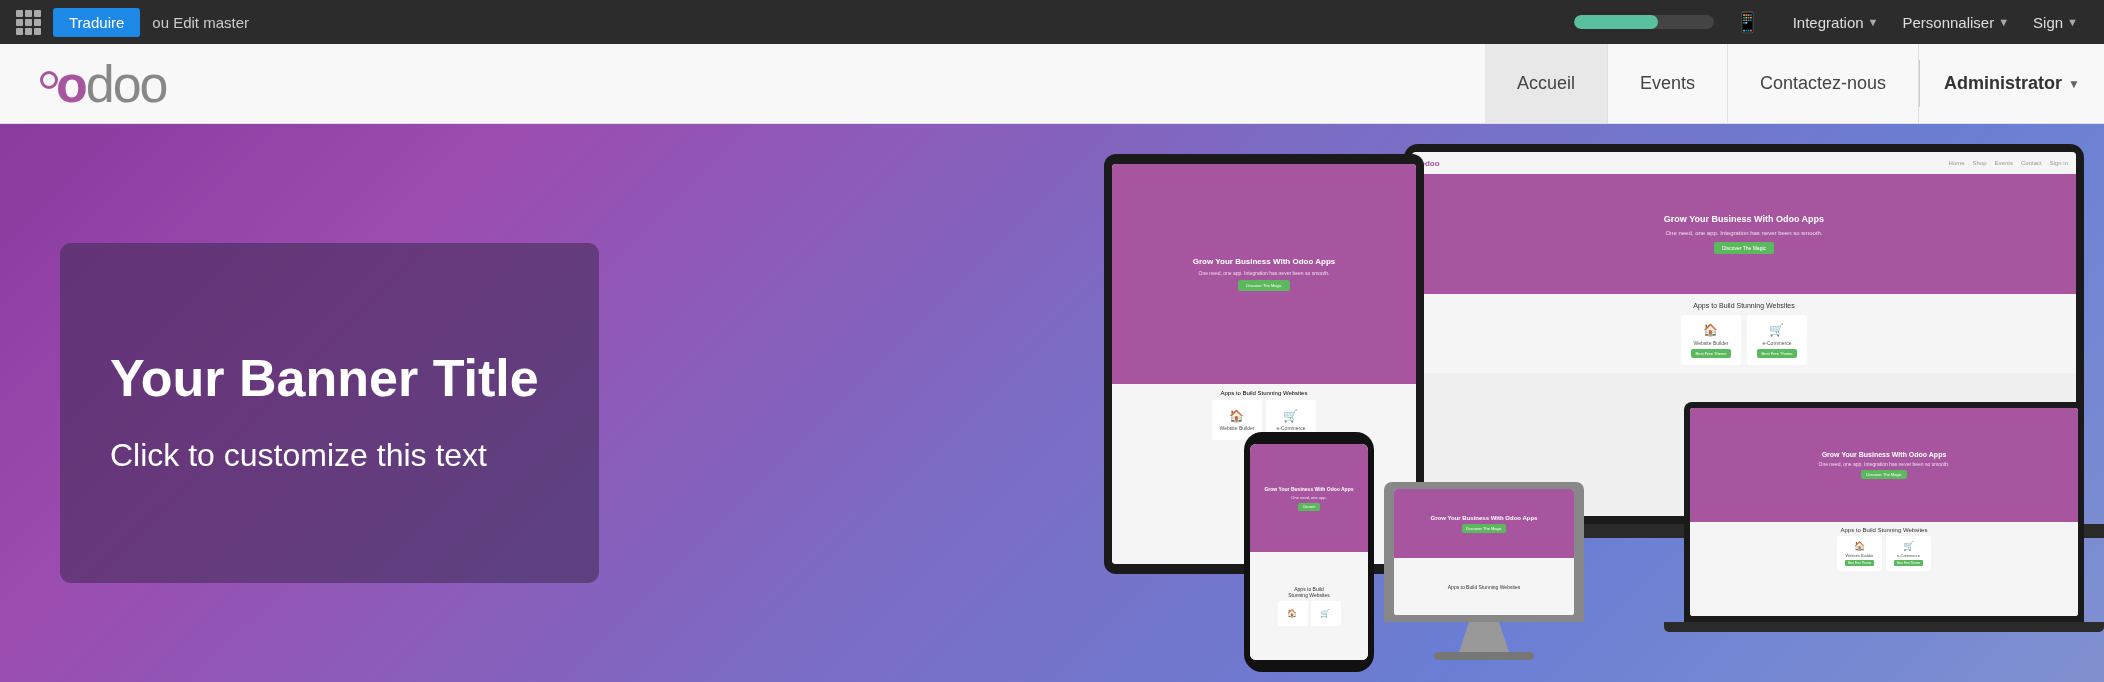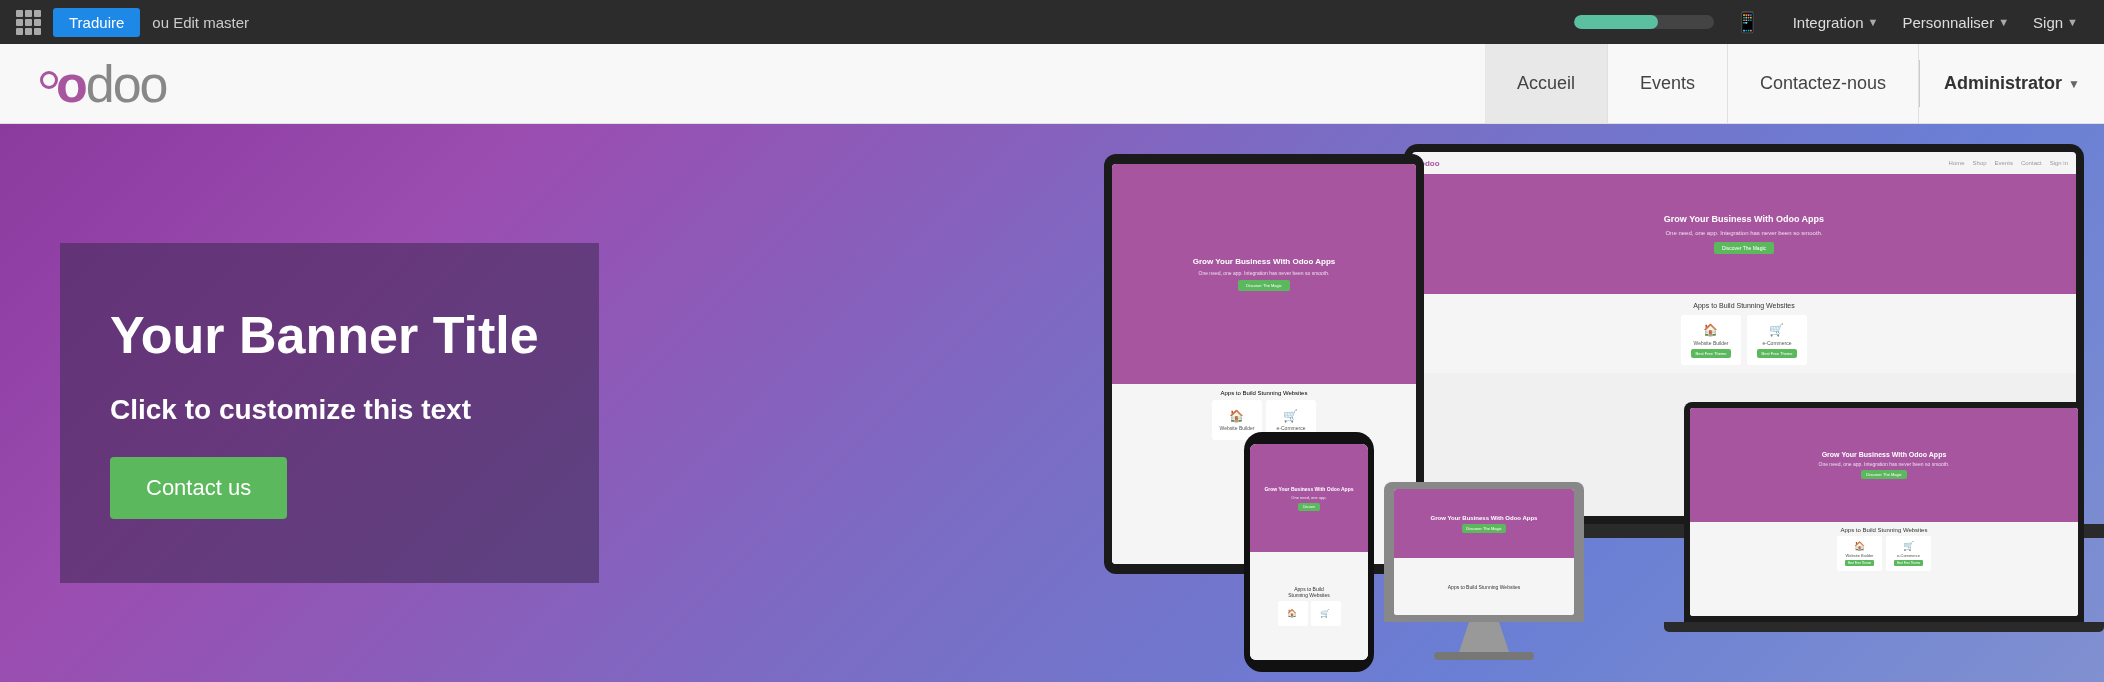--- a/index.html
+++ b/index.html
@@ -163,38 +163,38 @@
       display: flex;
       align-items: center;
     }
     .hero-content {
       position: relative;
       z-index: 2;
       margin-left: 60px;
       margin-top: 20px;
       background: rgba(60, 40, 80, 0.55);
       padding: 50px 60px 50px 50px;
-      border-radius: 0;
+      border-radius: 11px;
       max-width: 760px;
       min-height: 340px;
       display: flex;
       flex-direction: column;
       justify-content: center;
       gap: 28px;
     }
     .hero-title {
       font-size: 52px;
       font-weight: 700;
       color: #fff;
       line-height: 1.1;
     }
     .hero-subtitle {
-      font-size: 28px;
-      color: #fff;
-      font-weight: 700;
+      font-size: 32px;
+      color: #fff;
+      font-weight: 400;
       line-height: 1.3;
     }
     .hero-btn {
       background: #5cb85c;
       color: #fff;
       border: none;
       padding: 18px 36px;
       font-size: 22px;
       border-radius: 4px;
       cursor: pointer;
@@ -826,15 +826,14 @@
           </div>
         </div>
       </div>
       <div class="base" style="background:#2a2a2a;height:10px;width:110%;margin-left:-5%;border-radius:0 0 5px 5px;"></div>
     </div>
   </div>
 
   <div class="hero-content">
     <h1 class="hero-title">Your Banner Title</h1>
     <p class="hero-subtitle">Click to customize this text</p>
-    <button class="hero-btn">Contact us</button>
   </div>
 </div>
 
 </body></html>

